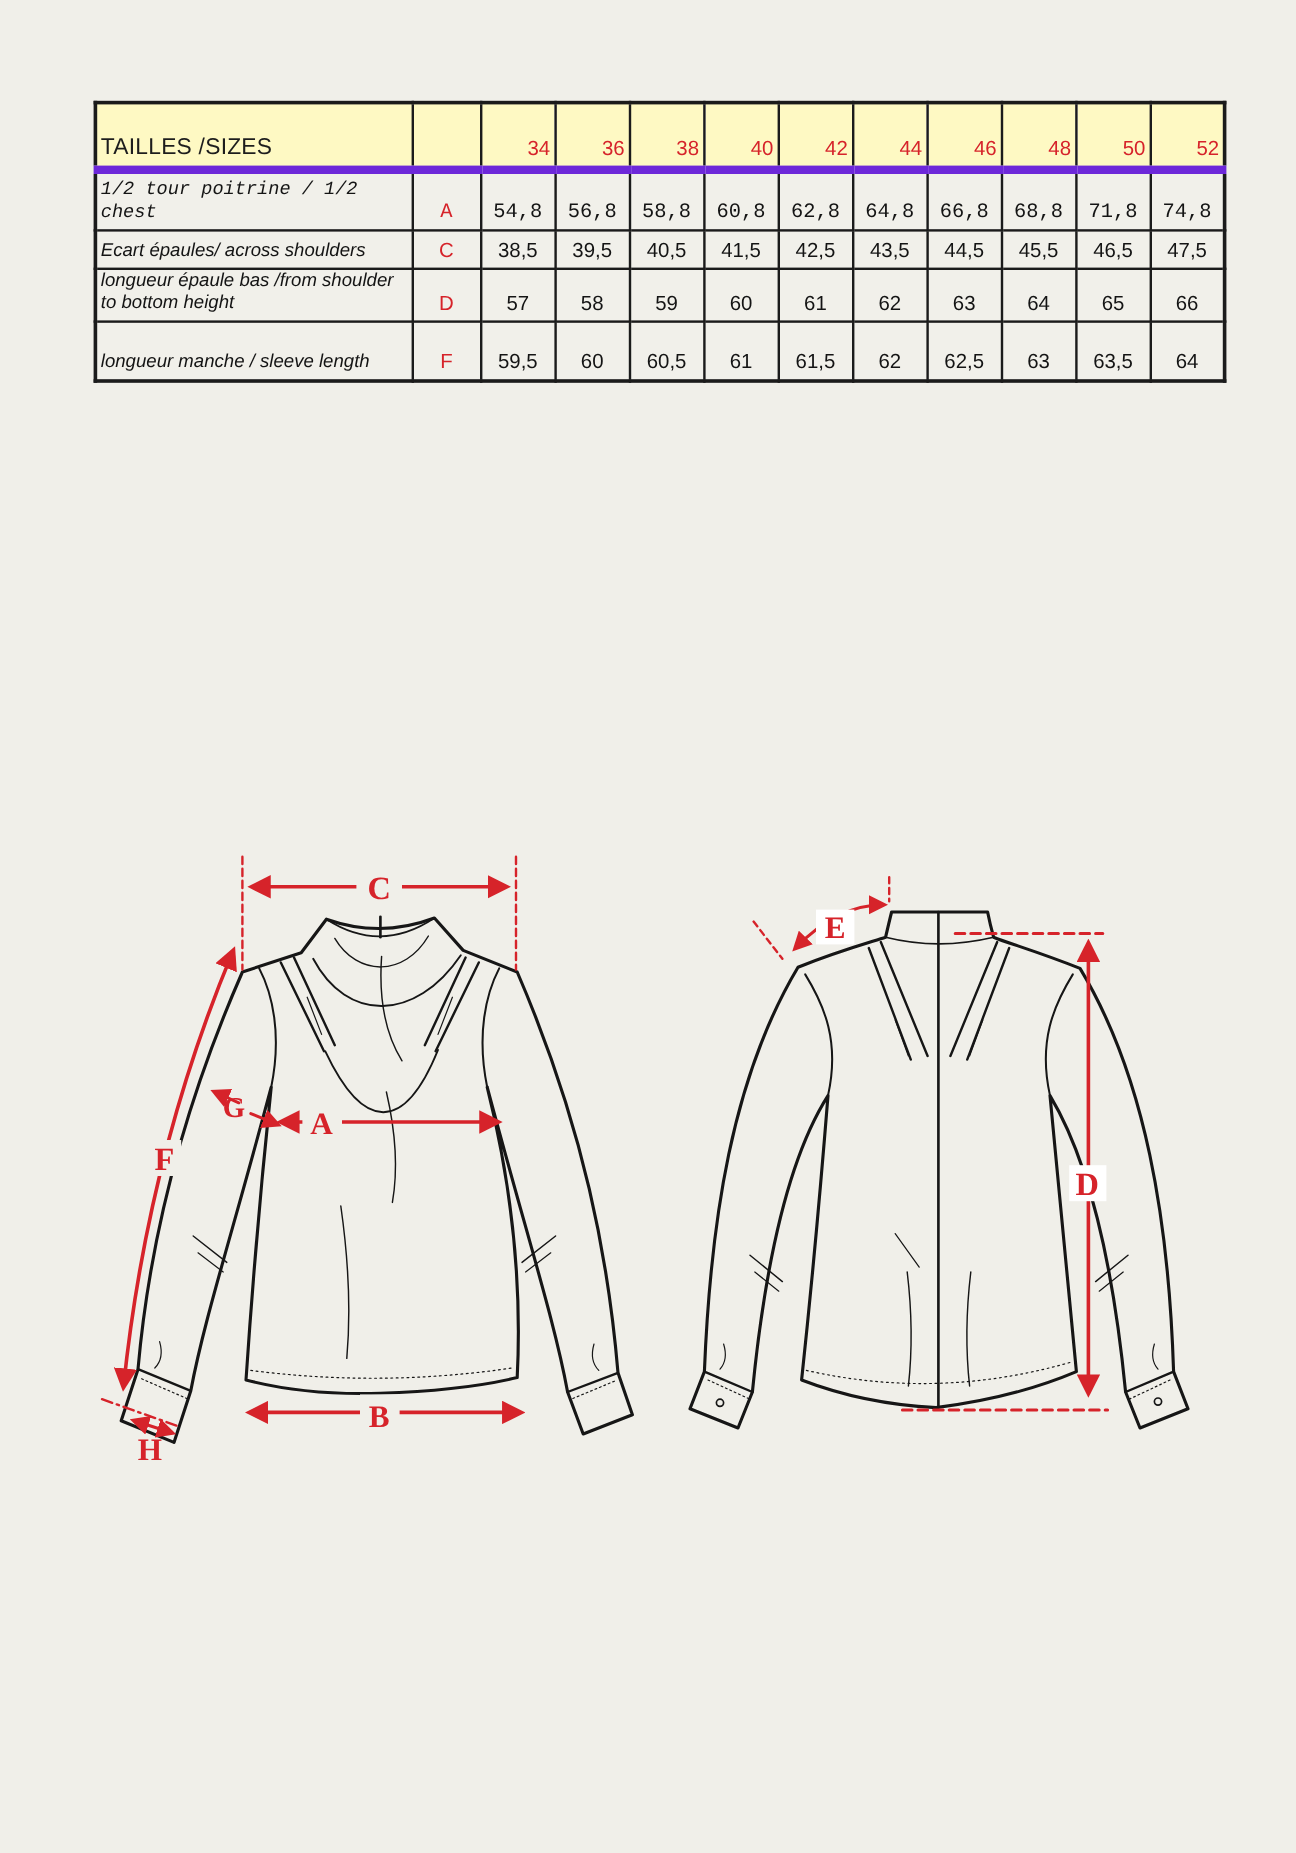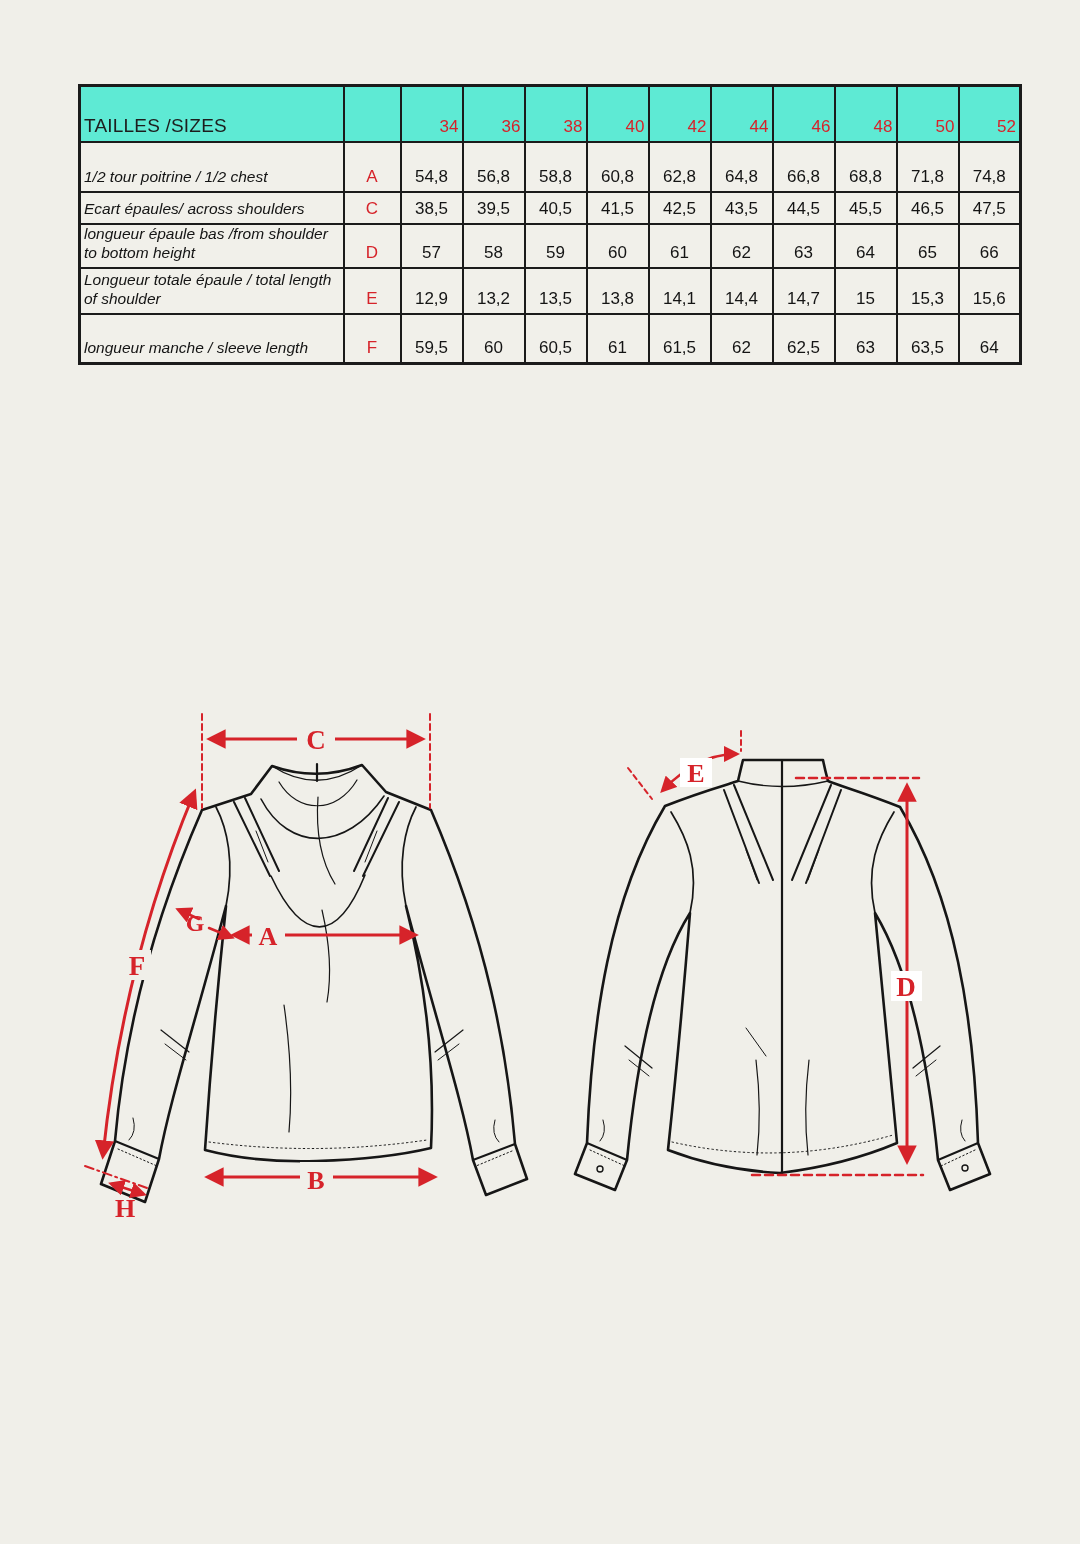--- a/index.html
+++ b/index.html
@@ -3,27 +3,27 @@
 <meta charset="utf-8">
 <style>
   html,body{margin:0;padding:0;}
   body{width:1080px;height:1544px;background:#f0efe9;font-family:"Liberation Sans",sans-serif;}
   .page{position:relative;width:1080px;height:1544px;background:#f0efe9;overflow:hidden;}
 
   
   table.sizes{position:absolute;left:78px;top:84px;border-collapse:collapse;table-layout:fixed;
               border:3px solid #1b1b1b;background:#f1f0ea;}
   table.sizes td{border:2px solid #1b1b1b;vertical-align:bottom;padding:0 3px 4px 3px;overflow:hidden;}
-  tr.hdr td{background:#5eead4;border-bottom:1px solid #6d28d9;}
+  tr.hdr td{background:#fef9c3;border-bottom:7px solid #6d28d9;}
   td.title{font-size:19px;color:#1d1d1d;padding-left:7px;letter-spacing:.2px;}
   td.size-cell{color:#d6232a;text-align:right;font-size:17px;}
   td.lbl{font-style:italic;font-size:15.5px;line-height:1.22;color:#141414;padding-left:7px;}
   td.ltr{color:#d6232a;text-align:center;font-size:17px;}
   td.val{text-align:center;font-size:17px;color:#141414;}
-  tr.rh-hdr{height:56px;} tr.rh-a{height:50px;} tr.rh-b{height:50px;} tr.rh-c{height:32px;}
+  tr.rh-hdr{height:56px;} tr.rh-a{height:50px;font-family:Liberation Mono, monospace;} tr.rh-b{height:50px;} tr.rh-c{height:32px;}
   tr.rh-d{height:44px;} tr.rh-e{height:46px;} tr.rh-f{height:50px;} tr.rh-g{height:36px;} tr.rh-h{height:50px;}
 
   
   #front-svg{position:absolute;left:75px;top:700px;}
   #back-svg{position:absolute;left:550px;top:728px;}
   .ln{fill:none;stroke:#161616;stroke-linecap:round;stroke-linejoin:round;}
   .red{fill:none;stroke:#d6232a;stroke-linecap:round;}
   .mletter{font-family:"Liberation Serif",serif;font-weight:bold;fill:#d6232a;text-anchor:middle;}
 </style>
 </head>
@@ -96,34 +96,20 @@
       <td class="val">58</td>
       <td class="val">59</td>
       <td class="val">60</td>
       <td class="val">61</td>
       <td class="val">62</td>
       <td class="val">63</td>
       <td class="val">64</td>
       <td class="val">65</td>
       <td class="val">66</td>
     </tr>
-    <tr class="rh-e">
-      <td class="lbl">Longueur totale épaule / total length of shoulder</td>
-      <td class="ltr">E</td>
-      <td class="val">12,9</td>
-      <td class="val">13,2</td>
-      <td class="val">13,5</td>
-      <td class="val">13,8</td>
-      <td class="val">14,1</td>
-      <td class="val">14,4</td>
-      <td class="val">14,7</td>
-      <td class="val">15</td>
-      <td class="val">15,3</td>
-      <td class="val">15,6</td>
-    </tr>
     <tr class="rh-f">
       <td class="lbl">longueur manche / sleeve length</td>
       <td class="ltr">F</td>
       <td class="val">59,5</td>
       <td class="val">60</td>
       <td class="val">60,5</td>
       <td class="val">61</td>
       <td class="val">61,5</td>
       <td class="val">62</td>
       <td class="val">62,5</td>

